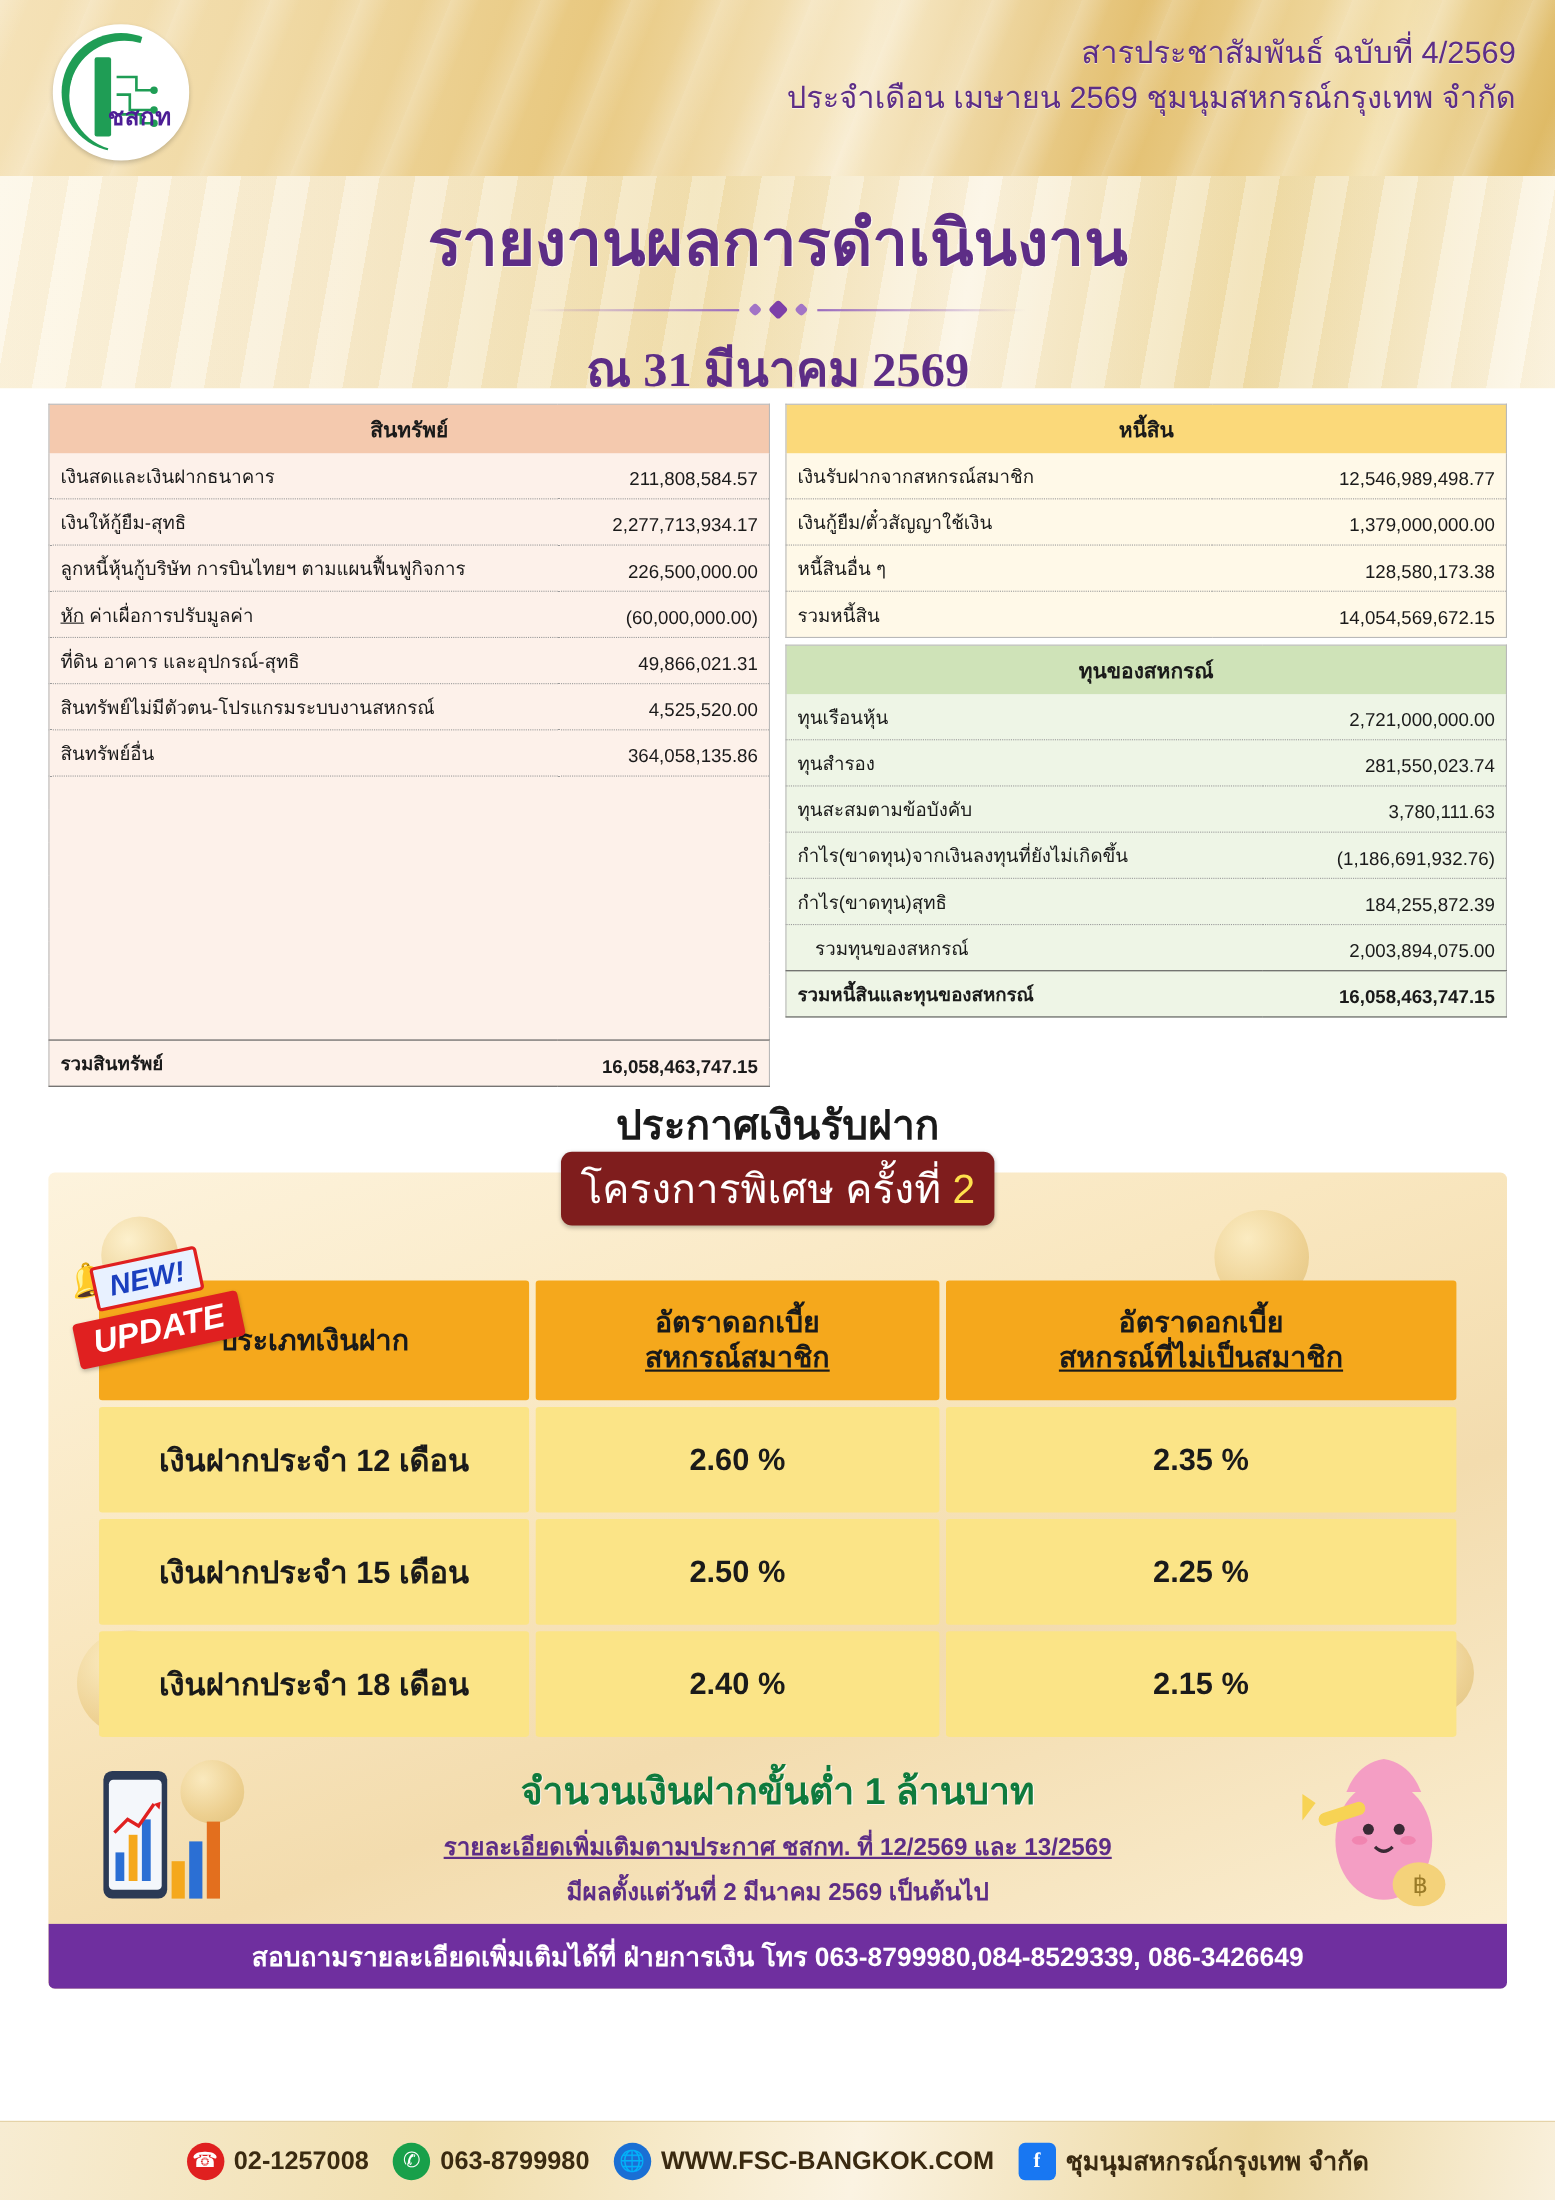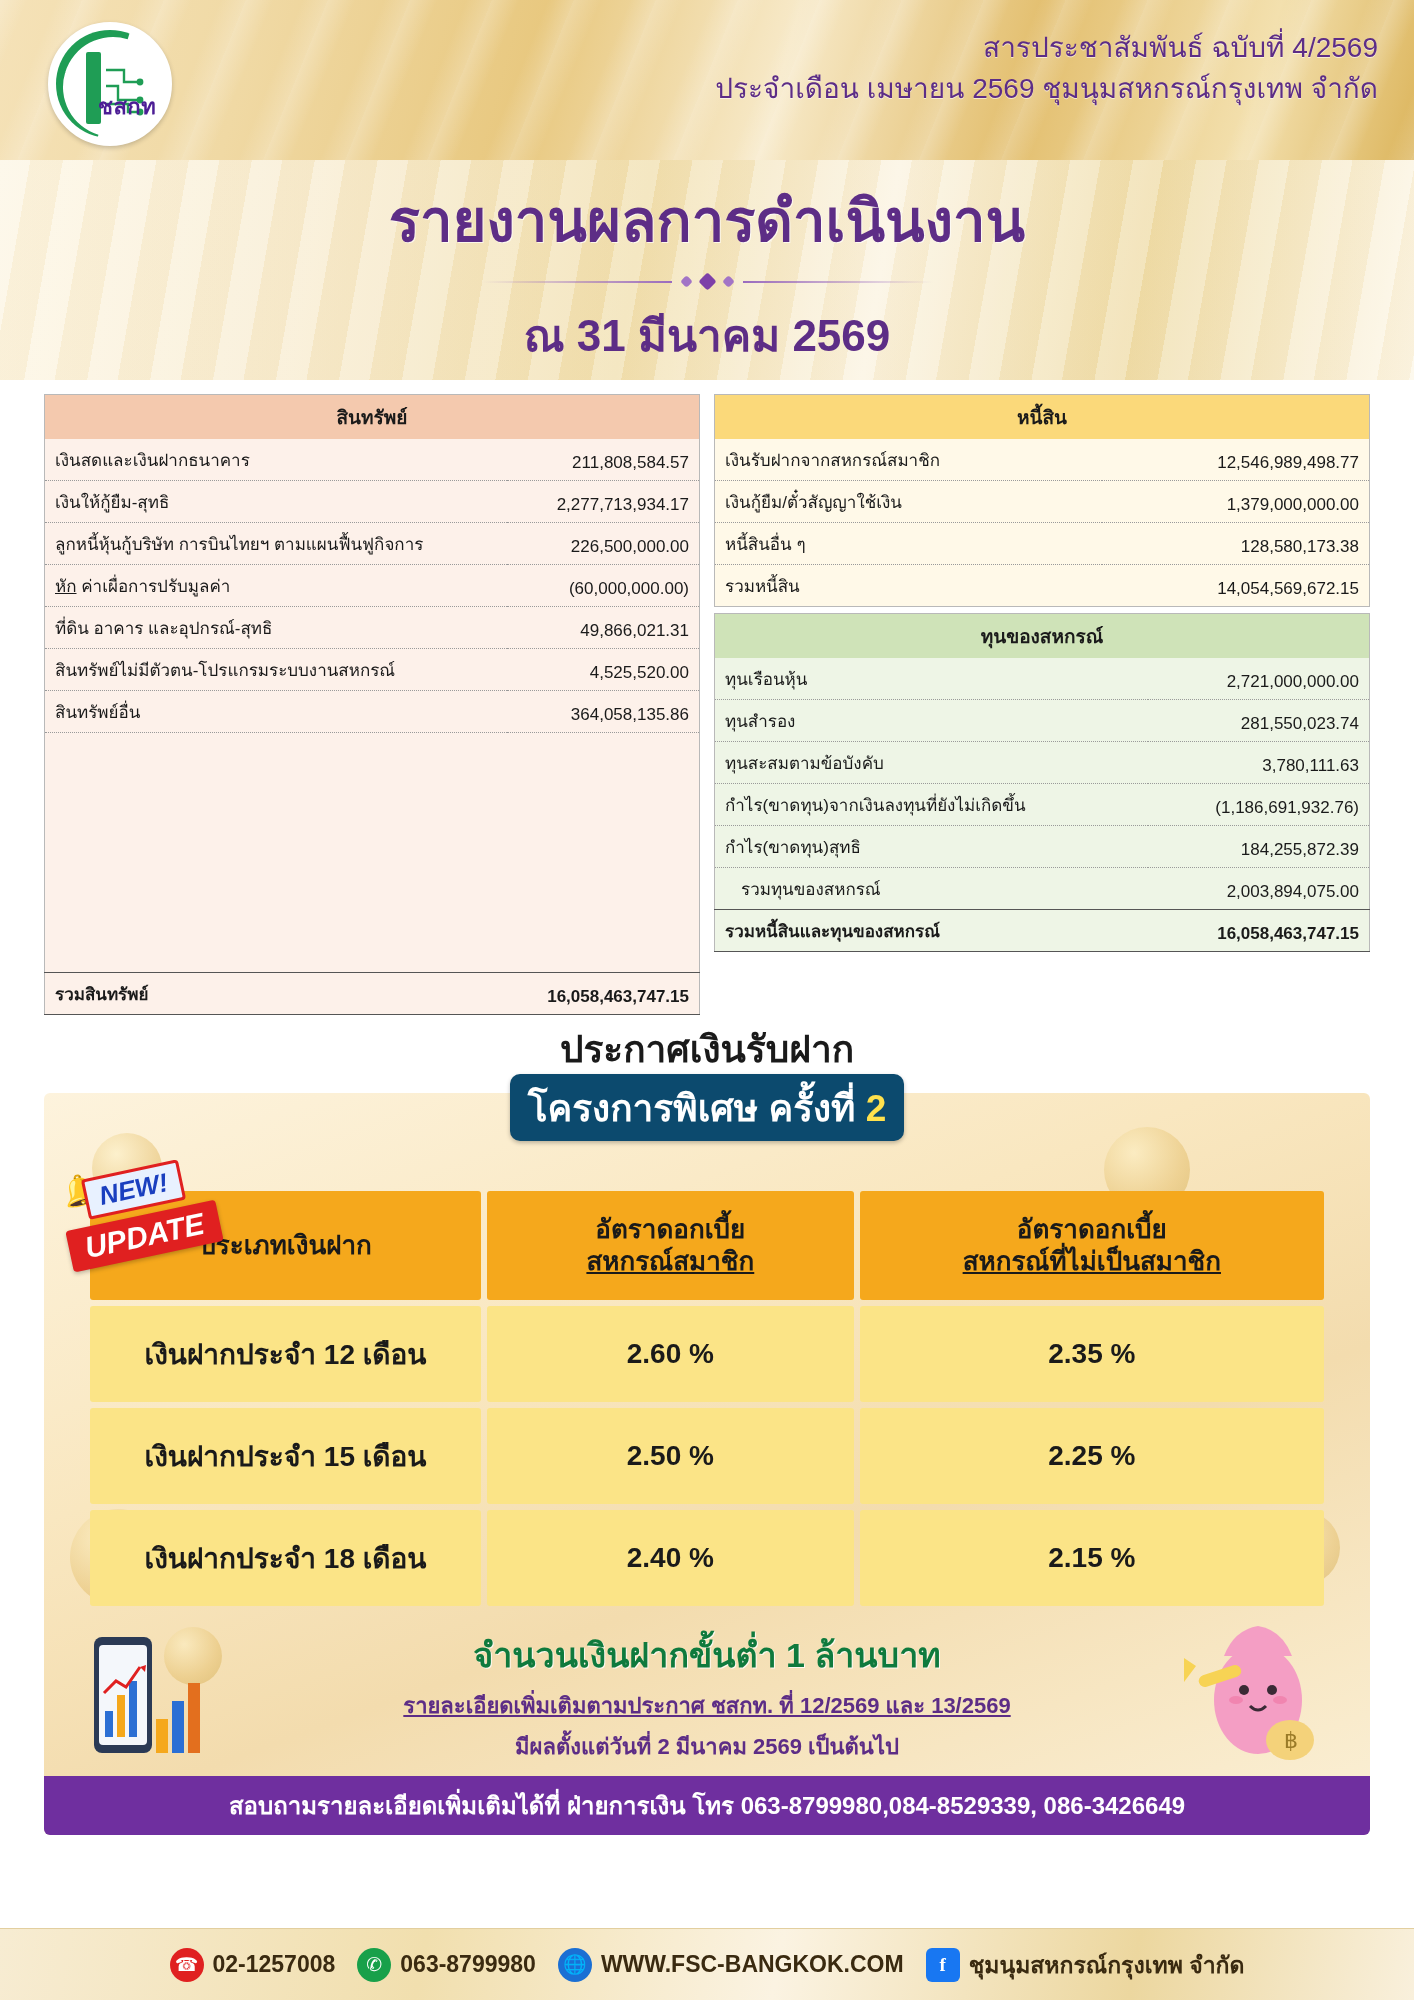--- a/index.html
+++ b/index.html
@@ -89,23 +89,24 @@
     bottom: 14px;
     font-size: 22px;
     font-weight: bold;
     color: #4c1d95;
     letter-spacing: .5px;
   }
 
   
   .title-band {
     position: relative;
-    height: 220px;
+    height: 193px;
     background: linear-gradient(100deg, #fdf6e4 0%, #f8ecd0 22%, #f1dfae 45%, #fbf3e0 62%, #efdca7 80%, #fdf7e8 100%);
     overflow: hidden;
+    font-family: Liberation Serif, serif;
   }
   .title-band::after{
     content:"";
     position:absolute; inset:0;
     background: repeating-linear-gradient(100deg, rgba(255,255,255,0.45) 0 30px, rgba(226,195,130,0.18) 30px 62px);
     opacity:.55;
   }
   .main-title {
     position: relative;
     z-index: 2;
@@ -203,24 +204,24 @@
     z-index: 6;
   }
   .promo-line1 {
     font-size: 37px;
     font-weight: bold;
     color: #1a1a1a;
     line-height: 1.05;
   }
   .promo-line2 {
     display: inline-block;
-    background: #0c4a6e;
+    background: #7f1d1d;
     color: #ffffff;
     font-size: 37px;
-    font-weight: bold;
+    font-weight: normal;
     padding: 4px 18px;
     border-radius: 10px;
     margin-top: 4px;
     box-shadow: 0 2px 4px rgba(0,0,0,.25);
   }
   .promo-line2 .num { color: #ffe14d; }
 
   .promo-card {
     position: relative;
     margin: -48px 44px 0 44px;

